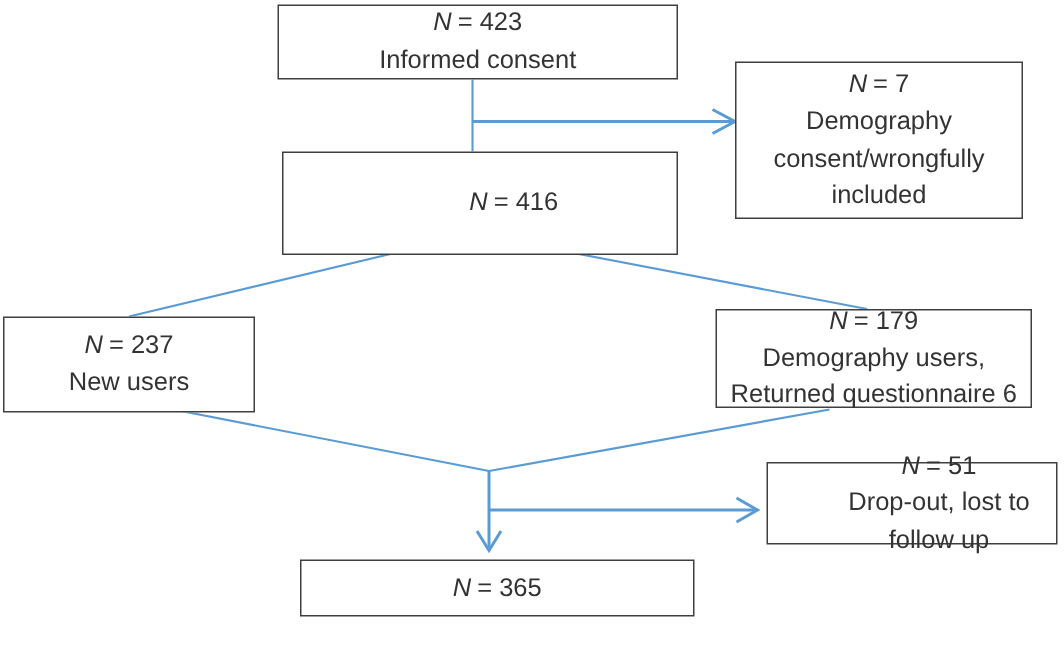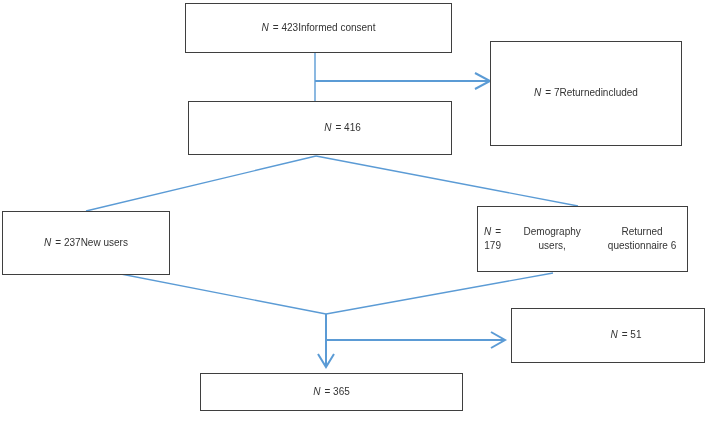--- a/index.html
+++ b/index.html
@@ -24,26 +24,26 @@
   }
   .c    { stroke: var(--arrow); stroke-width: 1.4; }
   .thick{ stroke-width: 2; }
   .head { fill: none; stroke: var(--arrow); stroke-width: 2; stroke-linejoin: miter; stroke-linecap: butt; }
   .box {
     position: absolute;
     box-sizing: border-box;
     border: 1.5px solid var(--border);
     background: var(--bg);
     display: flex;
-    flex-direction: row;
+    flex-direction: column;
     align-items: center;
     justify-content: center;
     text-align: center;
     color: var(--text);
-    font-size: 10px;
+    font-size: 17px;
     line-height: 1.45;
   }
   .nline i { font-style: italic; }
   .nline .rest { margin-left: 4px; }
 </style>
 </head>
 <body>
 
 <div id="canvas">
 
@@ -61,40 +61,42 @@
     <polyline class="head" points="491,332 505,340 491,348"></polyline>
   </svg>
 
   <div class="box" style="left:185px; top:3px; width:267px; height:50px;">
     <div class="nline"><i>N</i><span class="rest">= 423</span></div>
     <div class="tline">Informed consent</div>
   </div>
 
   <div class="box" style="left:490px; top:41px; width:192px; height:105px;">
     <div class="nline"><i>N</i><span class="rest">= 7</span></div>
-    <div class="tline">Returned</div>
+    <div class="tline">Demography</div>
+    <div class="tline">consent/wrongfully</div>
     <div class="tline">included</div>
   </div>
 
-  <div class="box" style="left:188px; top:101px; width:264px; height:54px;padding-left:45px;">
+  <div class="box" style="left:188px; top:101px; width:264px; height:69px;padding-left:45px;">
     <div class="nline"><i>N</i><span class="rest">= 416</span></div>
   </div>
 
   <div class="box" style="left:2px; top:211px; width:168px; height:64px;">
     <div class="nline"><i>N</i><span class="rest">= 237</span></div>
     <div class="tline">New users</div>
   </div>
 
-  <div class="box" style="left:477px; top:206px; width:211px; height:66px;gap:10px;">
+  <div class="box" style="left:477px; top:206px; width:211px; height:66px;">
     <div class="nline"><i>N</i><span class="rest">= 179</span></div>
     <div class="tline">Demography users,</div>
     <div class="tline">Returned questionnaire 6</div>
   </div>
 
   <div class="box" style="left:511px; top:308px; width:194px; height:55px;padding-left:36px;">
     <div class="nline"><i>N</i><span class="rest">= 51</span></div>
+    <div class="tline">Drop-out, lost to follow up</div>
   </div>
 
   <div class="box" style="left:200px; top:373px; width:263px; height:38px;">
     <div class="nline"><i>N</i><span class="rest">= 365</span></div>
   </div>
 
 </div>
 
 </body></html>

